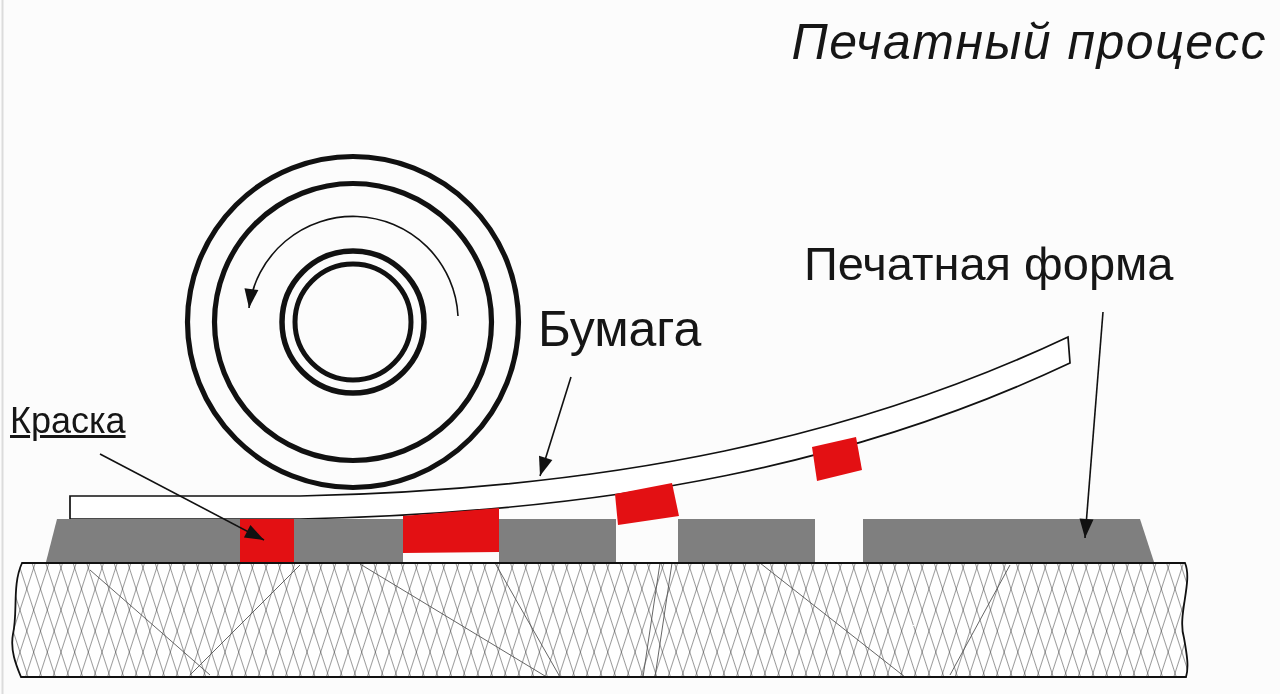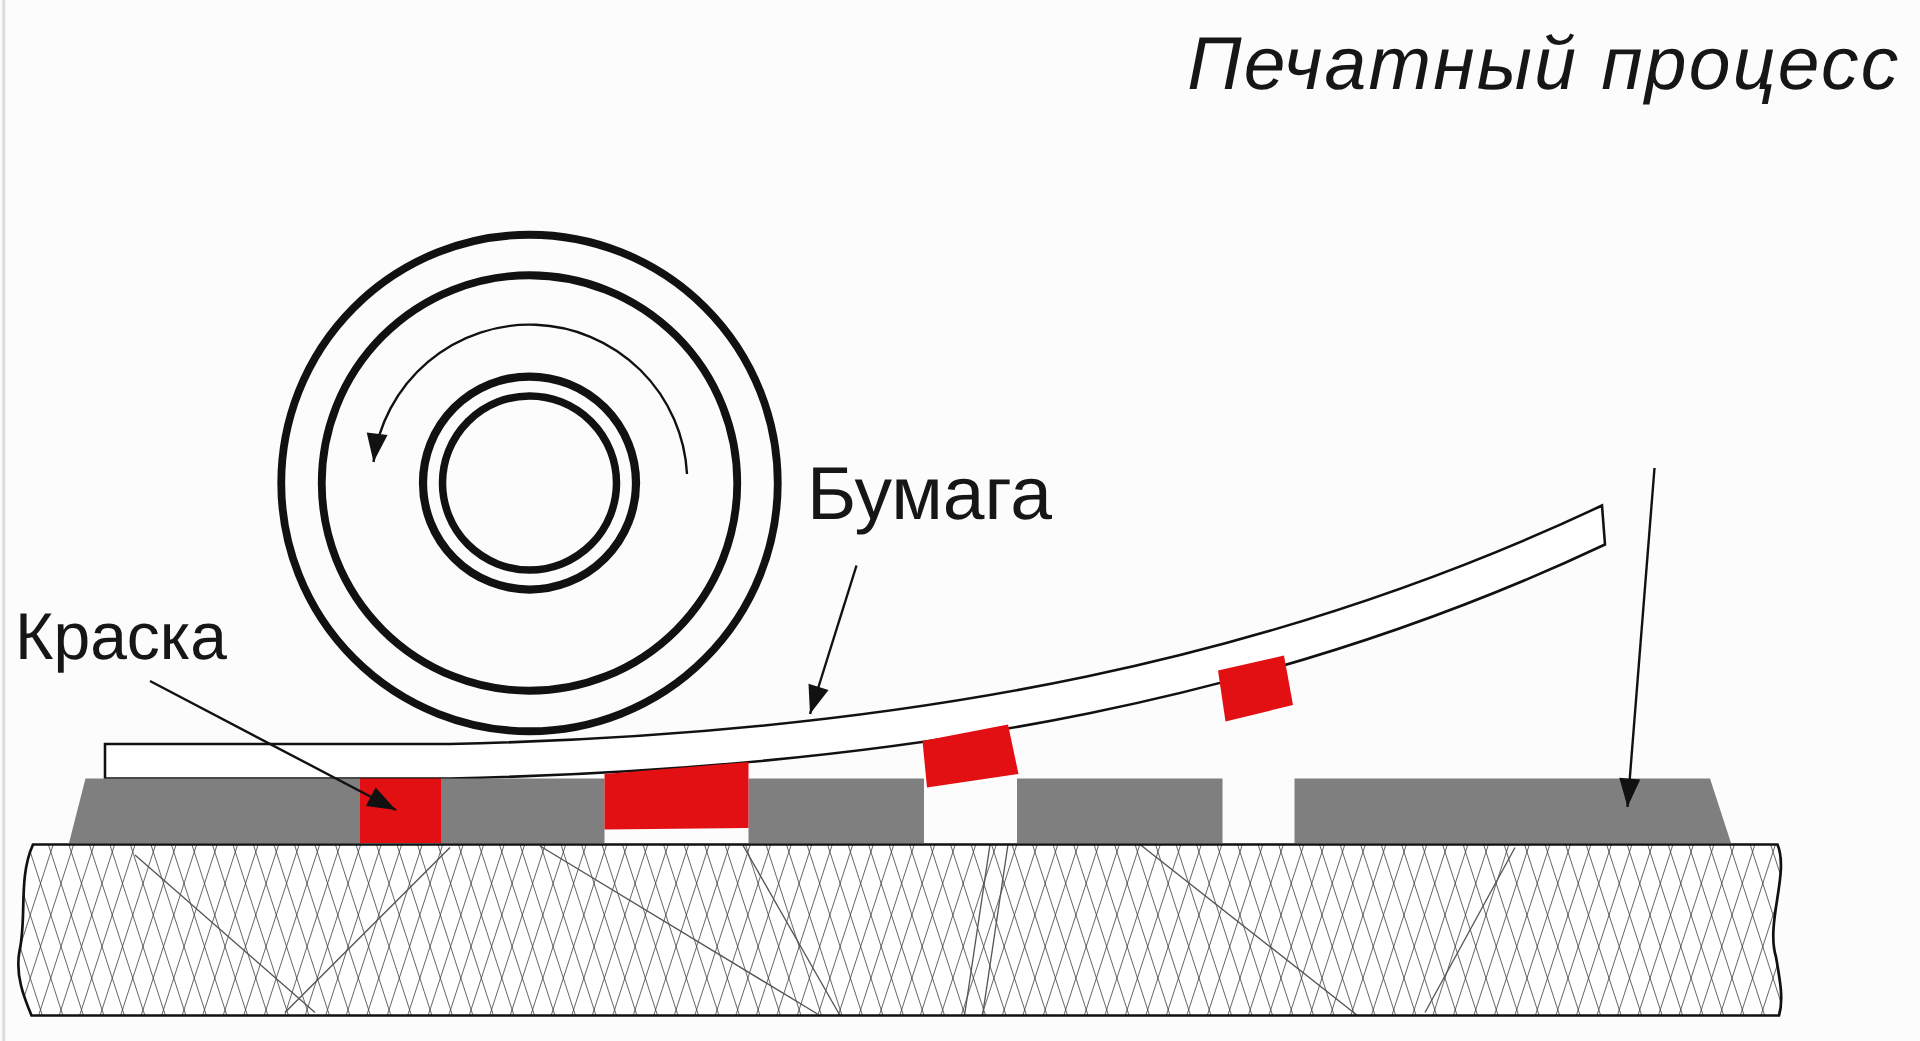--- a/index.html
+++ b/index.html
@@ -18,21 +18,21 @@
     white-space:nowrap;
     user-select:none;
   }
   .lbl-title{
     top:17px;right:13px;
     font-size:50px;
     font-style:italic;
     letter-spacing:1.5px;
   }
   .lbl-paper{left:538px;top:304px;font-size:50px;}
-  .lbl-ink{left:10px;top:403px;font-size:44px;}
+  .lbl-ink{left:10px;top:403px;font-size:36px;text-decoration:underline;}
   .lbl-plate{left:804px;top:240px;font-size:47px;}
 </style>
 </head>
 <body>
 
 <div id="stage" style="background: rgb(252, 252, 252);">
 
   <svg id="diagram-svg" width="1280" height="694" viewBox="0 0 1280 694">
 
     <defs>
@@ -104,14 +104,15 @@
     <g stroke="#111111" stroke-width="1.6" fill="none">
       <line x1="100" y1="454" x2="264" y2="540" marker-end="url(#arrowhead)"></line>
       <line x1="571" y1="377" x2="540" y2="476" marker-end="url(#arrowhead)"></line>
       <line x1="1103" y1="312" x2="1085" y2="538" marker-end="url(#arrowhead)"></line>
     </g>
   </svg>
 
   <div class="lbl lbl-title">Печатный процесс</div>
   <div class="lbl lbl-paper">Бумага</div>
   <div class="lbl lbl-ink">Краска</div>
+  <div class="lbl lbl-plate">Печатная форма</div>
 
 </div>
 
 </body></html>

